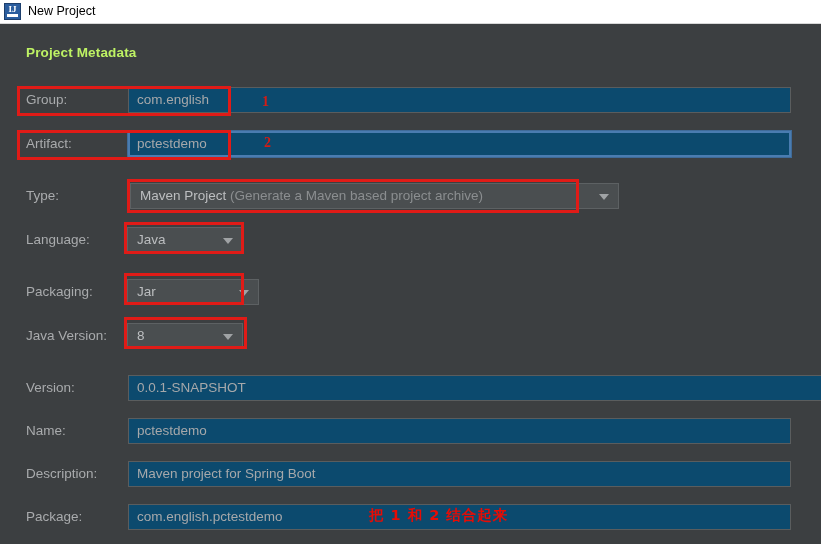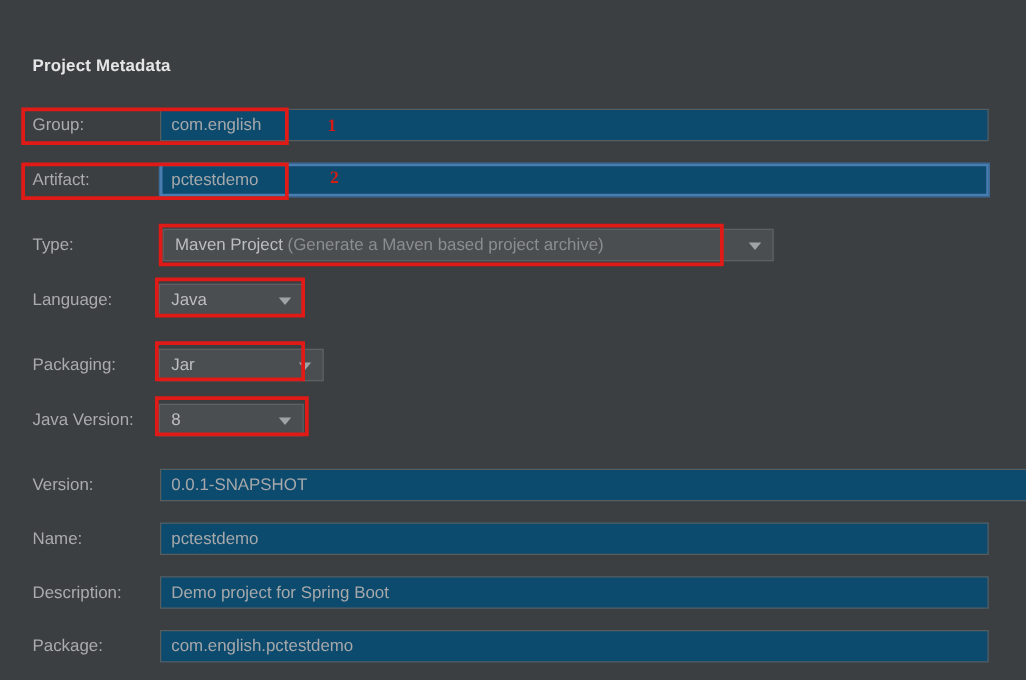--- a/index.html
+++ b/index.html
@@ -75,21 +75,21 @@
     left: 0; top: 24px;
     width: 821px;
     height: 520px;
     background: #3c3f41;
   }
 
   .section-title {
     position: absolute;
     left: 26px;
     top: 21px;
-    color: #e5e5e5;
+    color: #bef264;
     font-size: 13.5px;
     font-weight: bold;
     letter-spacing: 0.15px;
   }
 
   
   .row {
     position: absolute;
     left: 0;
     height: 28px;
@@ -184,20 +184,27 @@
     font-size: 14px;
     white-space: nowrap;
     letter-spacing: 0.1px;
   }
 </style>
 </head>
 <body>
 
 <div id="app">
 
+  <div class="titlebar">
+    <div class="ij-icon">
+      <div class="ij-text">IJ</div>
+      <div class="ij-bar"></div>
+    </div>
+    <div class="titlebar-text">New Project</div>
+  </div>
 
   <div class="dialog-body">
 
     <div class="section-title">Project Metadata</div>
 
     <div class="row" style="top:62px;">
       <div class="row-label">Group:</div>
       <div class="field" style="left:128px; top:1px; width:663px;">com.english</div>
     </div>
 
@@ -243,34 +250,35 @@
       <div class="field" style="left:128px; top:1px; width:724px;">0.0.1-SNAPSHOT</div>
     </div>
 
     <div class="row" style="top:393px;">
       <div class="row-label">Name:</div>
       <div class="field" style="left:128px; top:1px; width:663px;">pctestdemo</div>
     </div>
 
     <div class="row" style="top:436px;">
       <div class="row-label">Description:</div>
-      <div class="field" style="left:128px; top:1px; width:663px;">Demo project for Spring Boot</div>
+      <div class="field" style="left:128px; top:1px; width:663px;">Maven project for Spring Boot</div>
     </div>
 
     <div class="row" style="top:479px;">
       <div class="row-label">Package:</div>
       <div class="field" style="left:128px; top:1px; width:663px;">com.english.pctestdemo</div>
     </div>
 
     <div class="redbox" style="left:17px;  top:62px;  width:214px; height:30px;"></div>
     <div class="redbox" style="left:17px;  top:106px; width:214px; height:30px;"></div>
     <div class="redbox" style="left:127px; top:155px; width:452px; height:34px;"></div>
     <div class="redbox" style="left:124px; top:198px; width:120px; height:32px;"></div>
     <div class="redbox" style="left:124px; top:249px; width:120px; height:32px;"></div>
     <div class="redbox" style="left:124px; top:293px; width:123px; height:32px;"></div>
 
     <div class="rednum" style="left:262px; top:70px;">1</div>
     <div class="rednum" style="left:264px; top:111px;">2</div>
 
+    <div class="red-note" style="left:369px; top:482px;">把 1 和 2 结合起来</div>
 
 
   </div>
 </div>
 
 </body></html>

